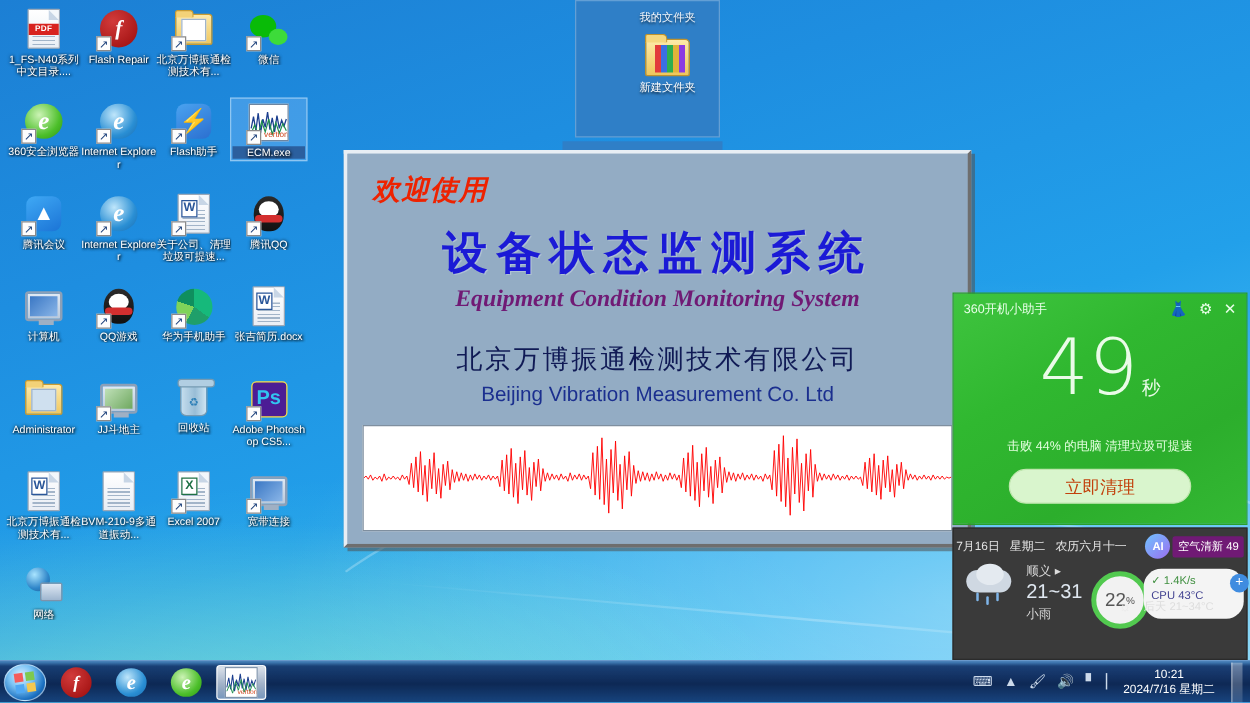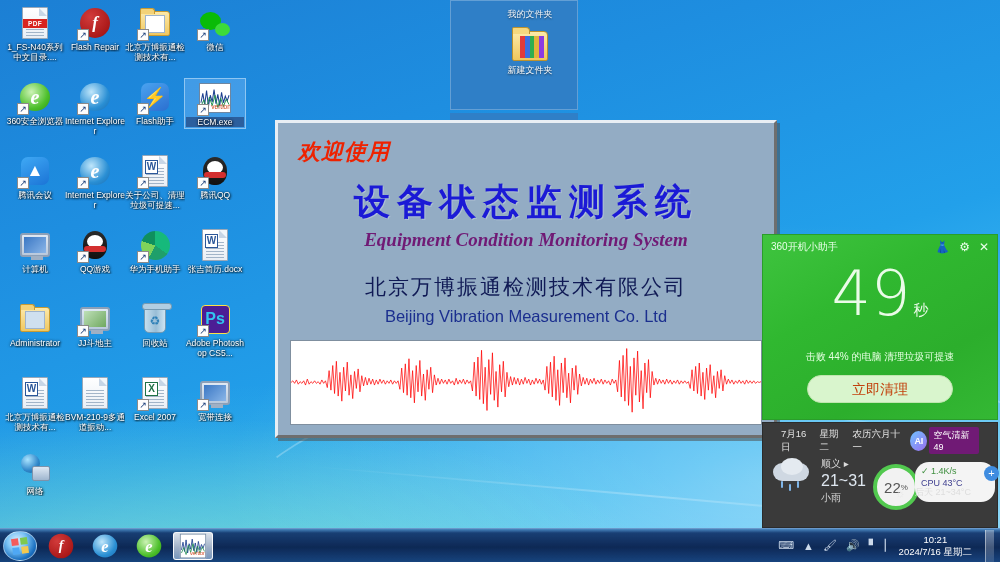--- a/index.html
+++ b/index.html
@@ -107,21 +107,21 @@
   .globe .m{ position:absolute; right:0; bottom:0; width:18px; height:15px; background:linear-gradient(#dfe9f4,#9fb6cf);
     border:1px solid #7d93ab; border-radius:2px;}
   .huawei{ width:29px; height:29px; border-radius:50%; background:conic-gradient(#16b97b 0 35%, #1f9f6a 35% 58%, #7fd35a 58% 80%, #0f8f5e 80% 100%); }
   .ecm-art{
     width:32px; height:30px; background:#fff; border:1px solid #6f86a0; position:relative; overflow:hidden;
   }
   .ecm-art svg{ position:absolute; inset:0; }
 
   
   #folder-window{
-    position:absolute; left:450px; top:0; width:128px; height:110px;
+    position:absolute; left:460px; top:0; width:116px; height:110px;
     background:#2f7fc7;
     box-shadow:0 0 0 1px rgba(255,255,255,.25) inset;
     padding-left:32px;
   }
   #folder-window .fw-title{
     text-align:center; color:#f2f6fb; font-size:9px; padding-top:8px;
     text-shadow:0 1px 2px rgba(0,0,0,.6);
   }
   #folder-window .fw-body{ display:flex; flex-direction:column; align-items:center; padding-top:10px; }
   #folder-window .fw-name{ color:#fff; font-size:9px; margin-top:3px; text-shadow:0 1px 2px rgba(0,0,0,.7); }
@@ -200,21 +200,21 @@
     display:block; margin:11px auto 0; width:146px; height:28px; line-height:26px;
     text-align:center; border-radius:14px; background:#d9f5cd; color:#c2410c;
     font-size:14px; border:1px solid #bfe6ae; cursor:pointer;
   }
 
   
   #widget-weather{
     position:absolute; left:762px; top:422px; width:236px; height:106px;
     background:#3a3a3a; border:1px solid #2b2b2b;
   }
-  #widget-weather .row1{ display:flex; align-items:center; gap:8px; padding:4px 18px 0; }
+  #widget-weather .row1{ display:flex; align-items:center; gap:8px; padding:4px 2px 0; }
   #widget-weather .date{ color:#e4e4e4; font-size:9.5px; }
   #widget-weather .aqi-wrap{ margin-left:auto; display:flex; align-items:center; gap:2px;}
   .ai-badge{
     width:20px; height:20px; border-radius:50%;
     background:linear-gradient(135deg,#6fc3ff,#9b6ef0);
     color:#fff; font-size:9px; font-weight:bold;
     display:flex; align-items:center; justify-content:center;
   }
   .aqi-badge{ background:#701a75; color:#fff; font-size:9px; padding:2px 4px; border-radius:2px;}
   #widget-weather .row2{ display:flex; align-items:flex-start; padding:3px 6px 0; position:relative; }
@@ -440,21 +440,21 @@
     </div>
     <div class="icon-cell" style="left: 64px; top: 298px;">
       <div class="glyph">
         <div class="monitor">
           <div class="scr" style="background:linear-gradient(135deg,#bfe0b8,#6fa85f)"></div>
         </div>
         <span class="shortcut"></span>
       </div>
       <div class="lbl">JJ斗地主</div>
     </div>
-    <div class="icon-cell" style="left: 124px; top: 298px;">
+    <div class="icon-cell" style="left: 124px; top: 298px; font-family: Liberation Mono, monospace;">
       <div class="glyph">
         <div class="bin"></div>
       </div>
       <div class="lbl">回收站</div>
     </div>
     <div class="icon-cell" style="left: 184px; top: 298px;">
       <div class="glyph">
         <div class="ps">Ps</div>
         <span class="shortcut"></span>
       </div>

